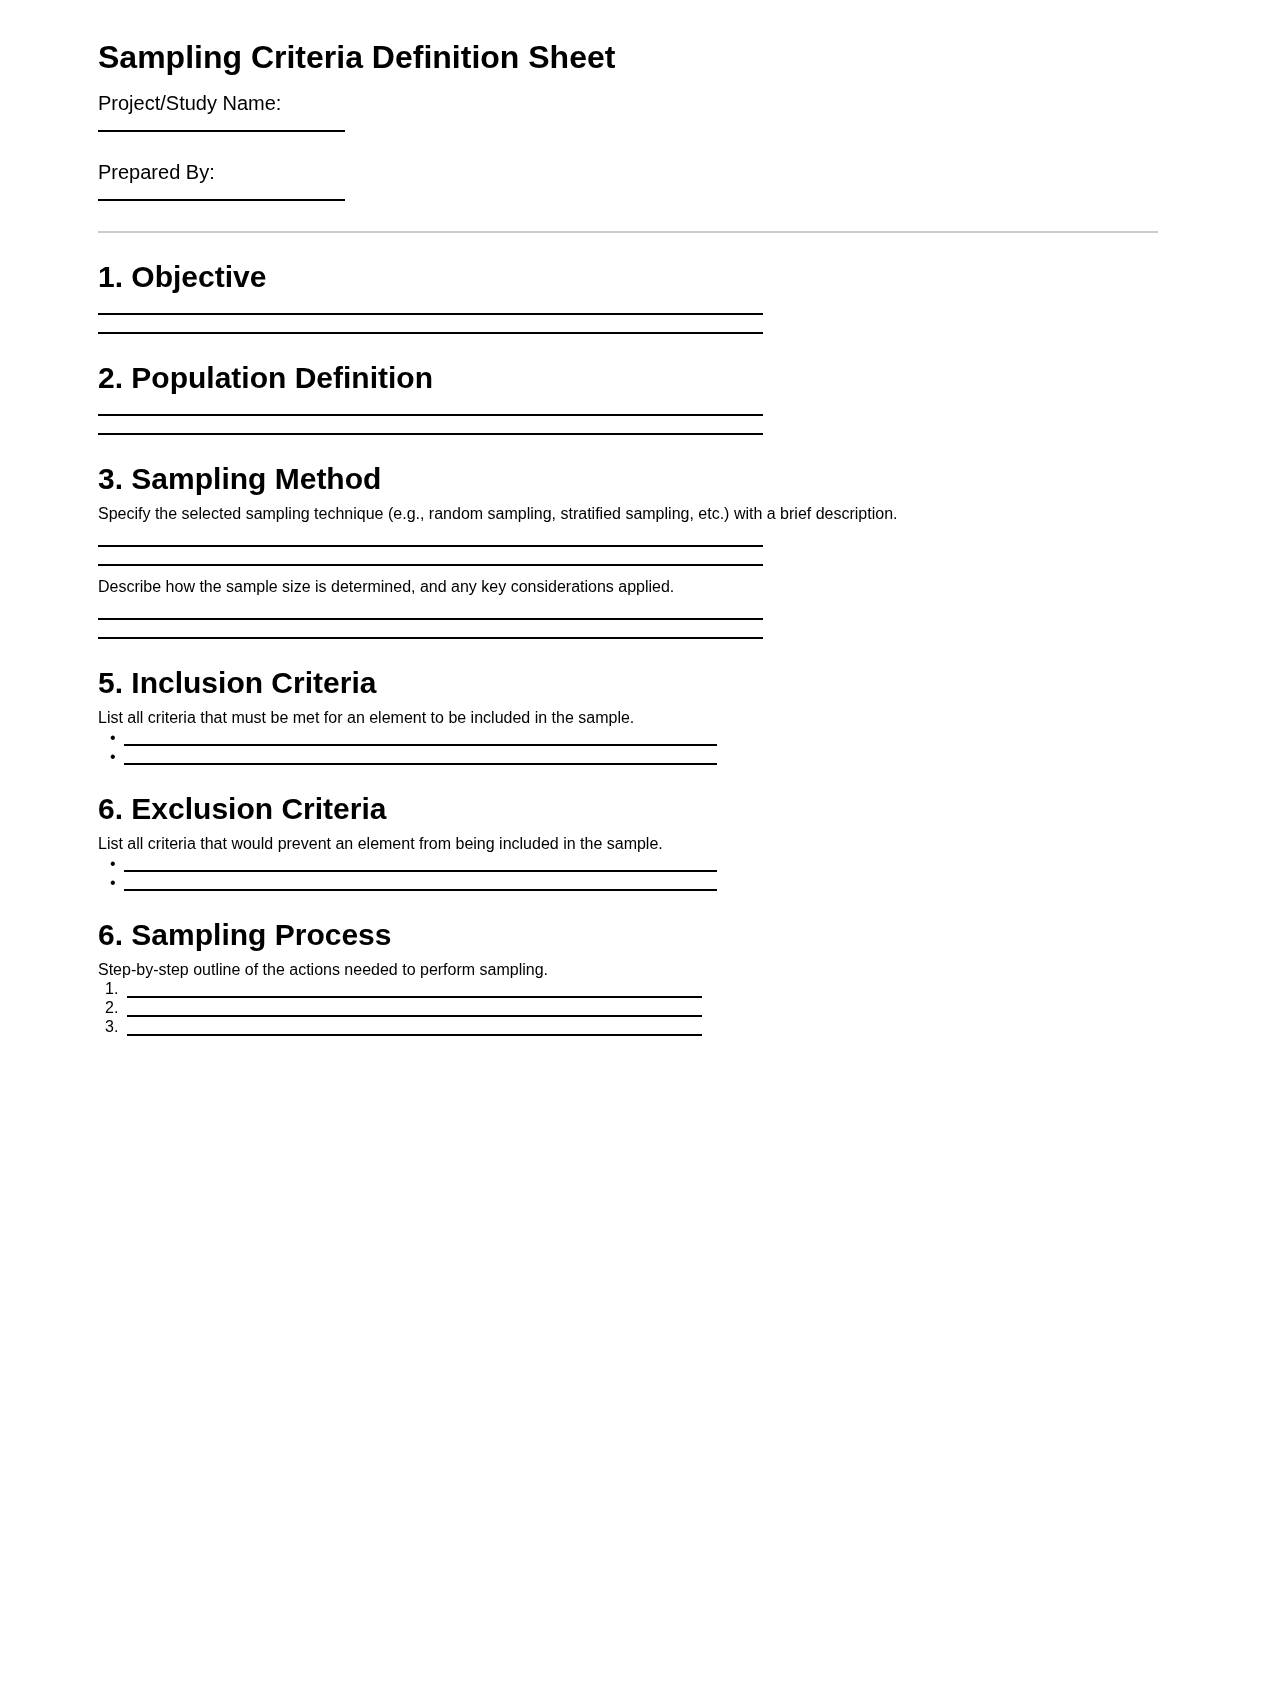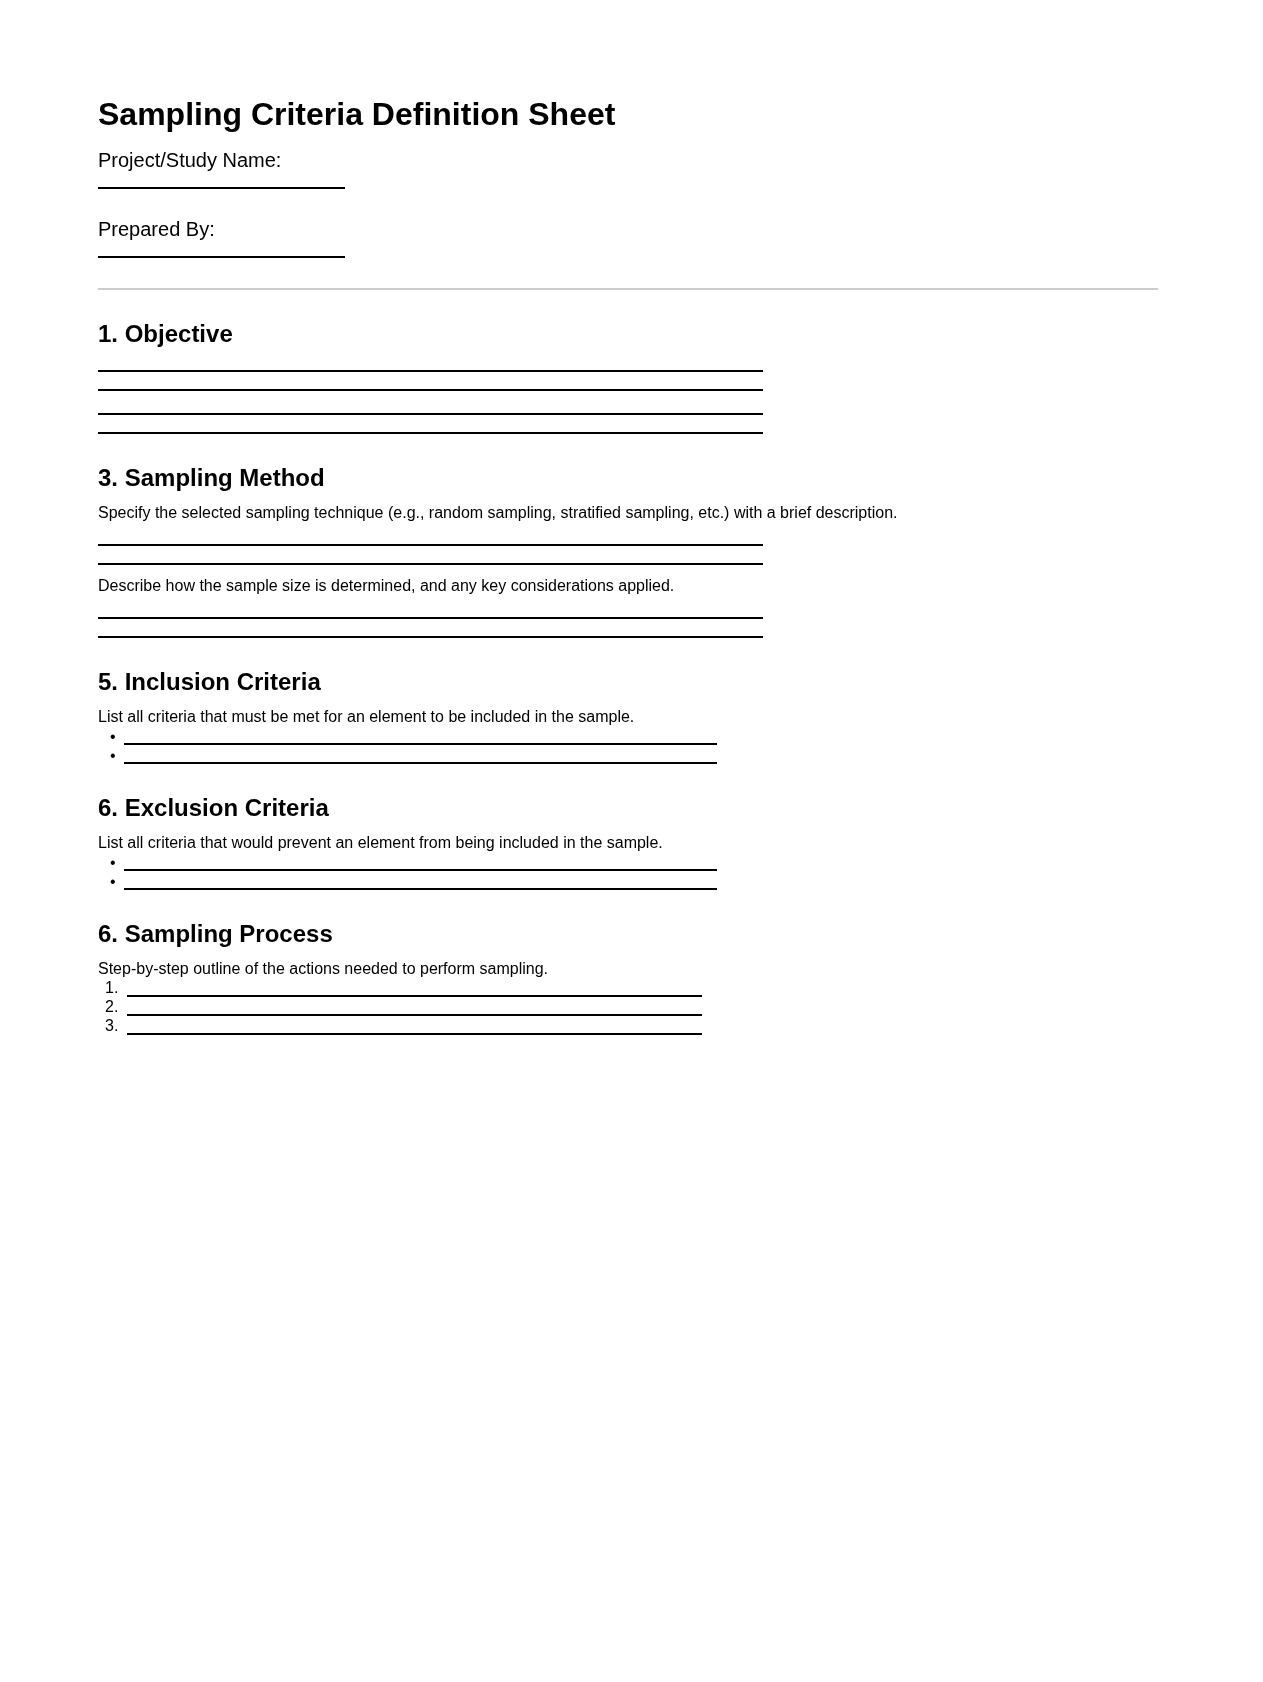--- a/index.html
+++ b/index.html
@@ -2,21 +2,21 @@
 <html><head>
 <meta charset="utf-8">
 <style>
   html, body { margin: 0; padding: 0; background: #ffffff; }
   body { font-family: "Liberation Sans", sans-serif; color: #000000; }
   .page {
     position: relative;
     width: 1263px;
     height: 1682px;
     box-sizing: border-box;
-    padding: 96px 105px 0 98px;
+    padding: 39px 105px 0 98px;
     background: #ffffff;
     overflow: hidden;
   }
   h1.doc-title {
     font-size: 32px;
     line-height: 37px;
     font-weight: bold;
     margin: 0;
   }
   .field { margin-top: 31px; }
@@ -33,21 +33,21 @@
     margin-top: 17px;
   }
   hr.divider {
     border: none;
     border-top: 2px solid #cccccc;
     height: 0;
     width: 1060px;
     margin: 30px 0 0 0;
   }
   h2.heading {
-    font-size: 24px;
+    font-size: 30px;
     line-height: 28px;
     font-weight: bold;
     margin: 30px 0 0 0;
   }
   p.desc {
     font-size: 16px;
     line-height: 19px;
     margin: 11px 0 0 0;
   }
   .lines { margin-top: 5px; }
@@ -100,20 +100,21 @@
 
   <div id="sections">
       <section class="section">
         <h2 class="heading">1. Objective</h2>
         <div class="lines">
           <div class="line full"></div>
           <div class="line full"></div>
         </div>
       </section>
       <section class="section">
+        <h2 class="heading">2. Population Definition</h2>
         <div class="lines">
           <div class="line full"></div>
           <div class="line full"></div>
         </div>
       </section>
       <section class="section">
         <h2 class="heading">3. Sampling Method</h2>
         <p class="desc">Specify the selected sampling technique (e.g., random sampling, stratified sampling, etc.) with a brief description.</p>
         <div class="lines">
           <div class="line full"></div>

